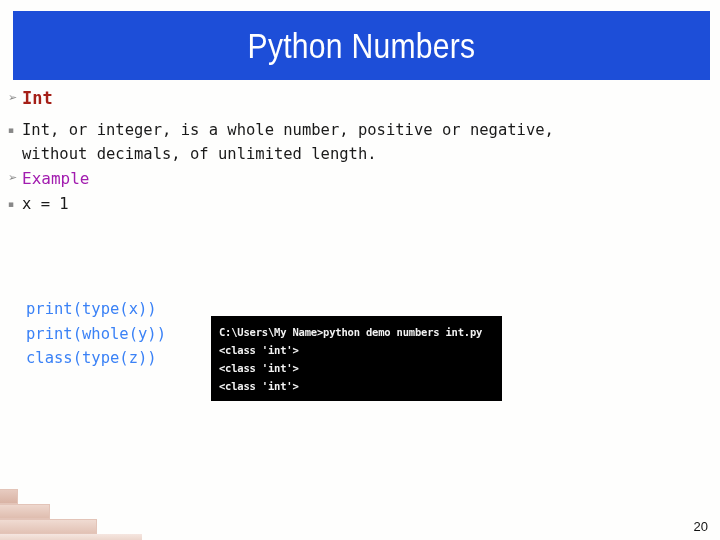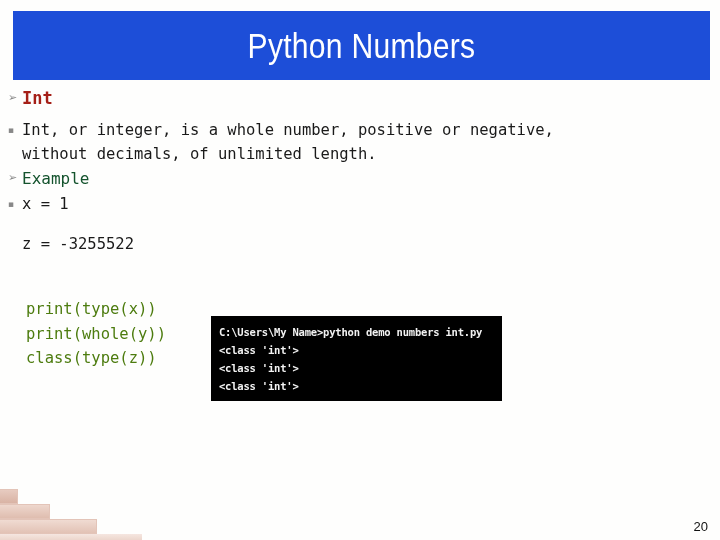--- a/index.html
+++ b/index.html
@@ -84,21 +84,21 @@
     font-family: "DejaVu Sans Mono", monospace;
     font-size: 17px;
     font-weight: bold;
     color: #a51f17;
     line-height: 24px;
     text-align: right;
   }
   .heading-example {
     font-family: "DejaVu Sans Mono", monospace;
     font-size: 16px;
-    color: #14532d;
+    color: #a21caf;
     line-height: 26px;
   }
 
   .spacer-sm { height: 8px; }
 
   
   .code-row {
     position: absolute;
     left: 0;
     top: 297px;
@@ -106,21 +106,21 @@
     height: 115px;
   }
   .code-block {
     position: absolute;
     left: 26px;
     top: 0;
   }
   .code-block div {
     font-family: "DejaVu Sans Mono", monospace;
     font-size: 15.5px;
-    color: #4d7c0f;
+    color: #3b82f6;
     line-height: 24.5px;
     white-space: pre;
   }
 
   .terminal {
     position: absolute;
     left: 211px;
     top: 19px;
     width: 291px;
     height: 85px;
@@ -211,24 +211,20 @@
     <span class="heading-example">Example</span>
   </div>
 
   <div class="line">
     <span class="bullet bullet-square">▪</span>
     <span class="mono">x = 1</span>
   </div>
   <div class="line">
     <span class="bullet blank">&nbsp;</span>
   </div>
-  <div class="line">
-    <span class="bullet blank">&nbsp;</span>
-    <span class="mono">z = -3255522</span>
-  </div>
 
 </div>
 
 <div class="code-row">
 
   <div class="code-block">
     <div>print(type(x))</div>
     <div>print(whole(y))</div>
     <div>class(type(z))</div>
   </div>

